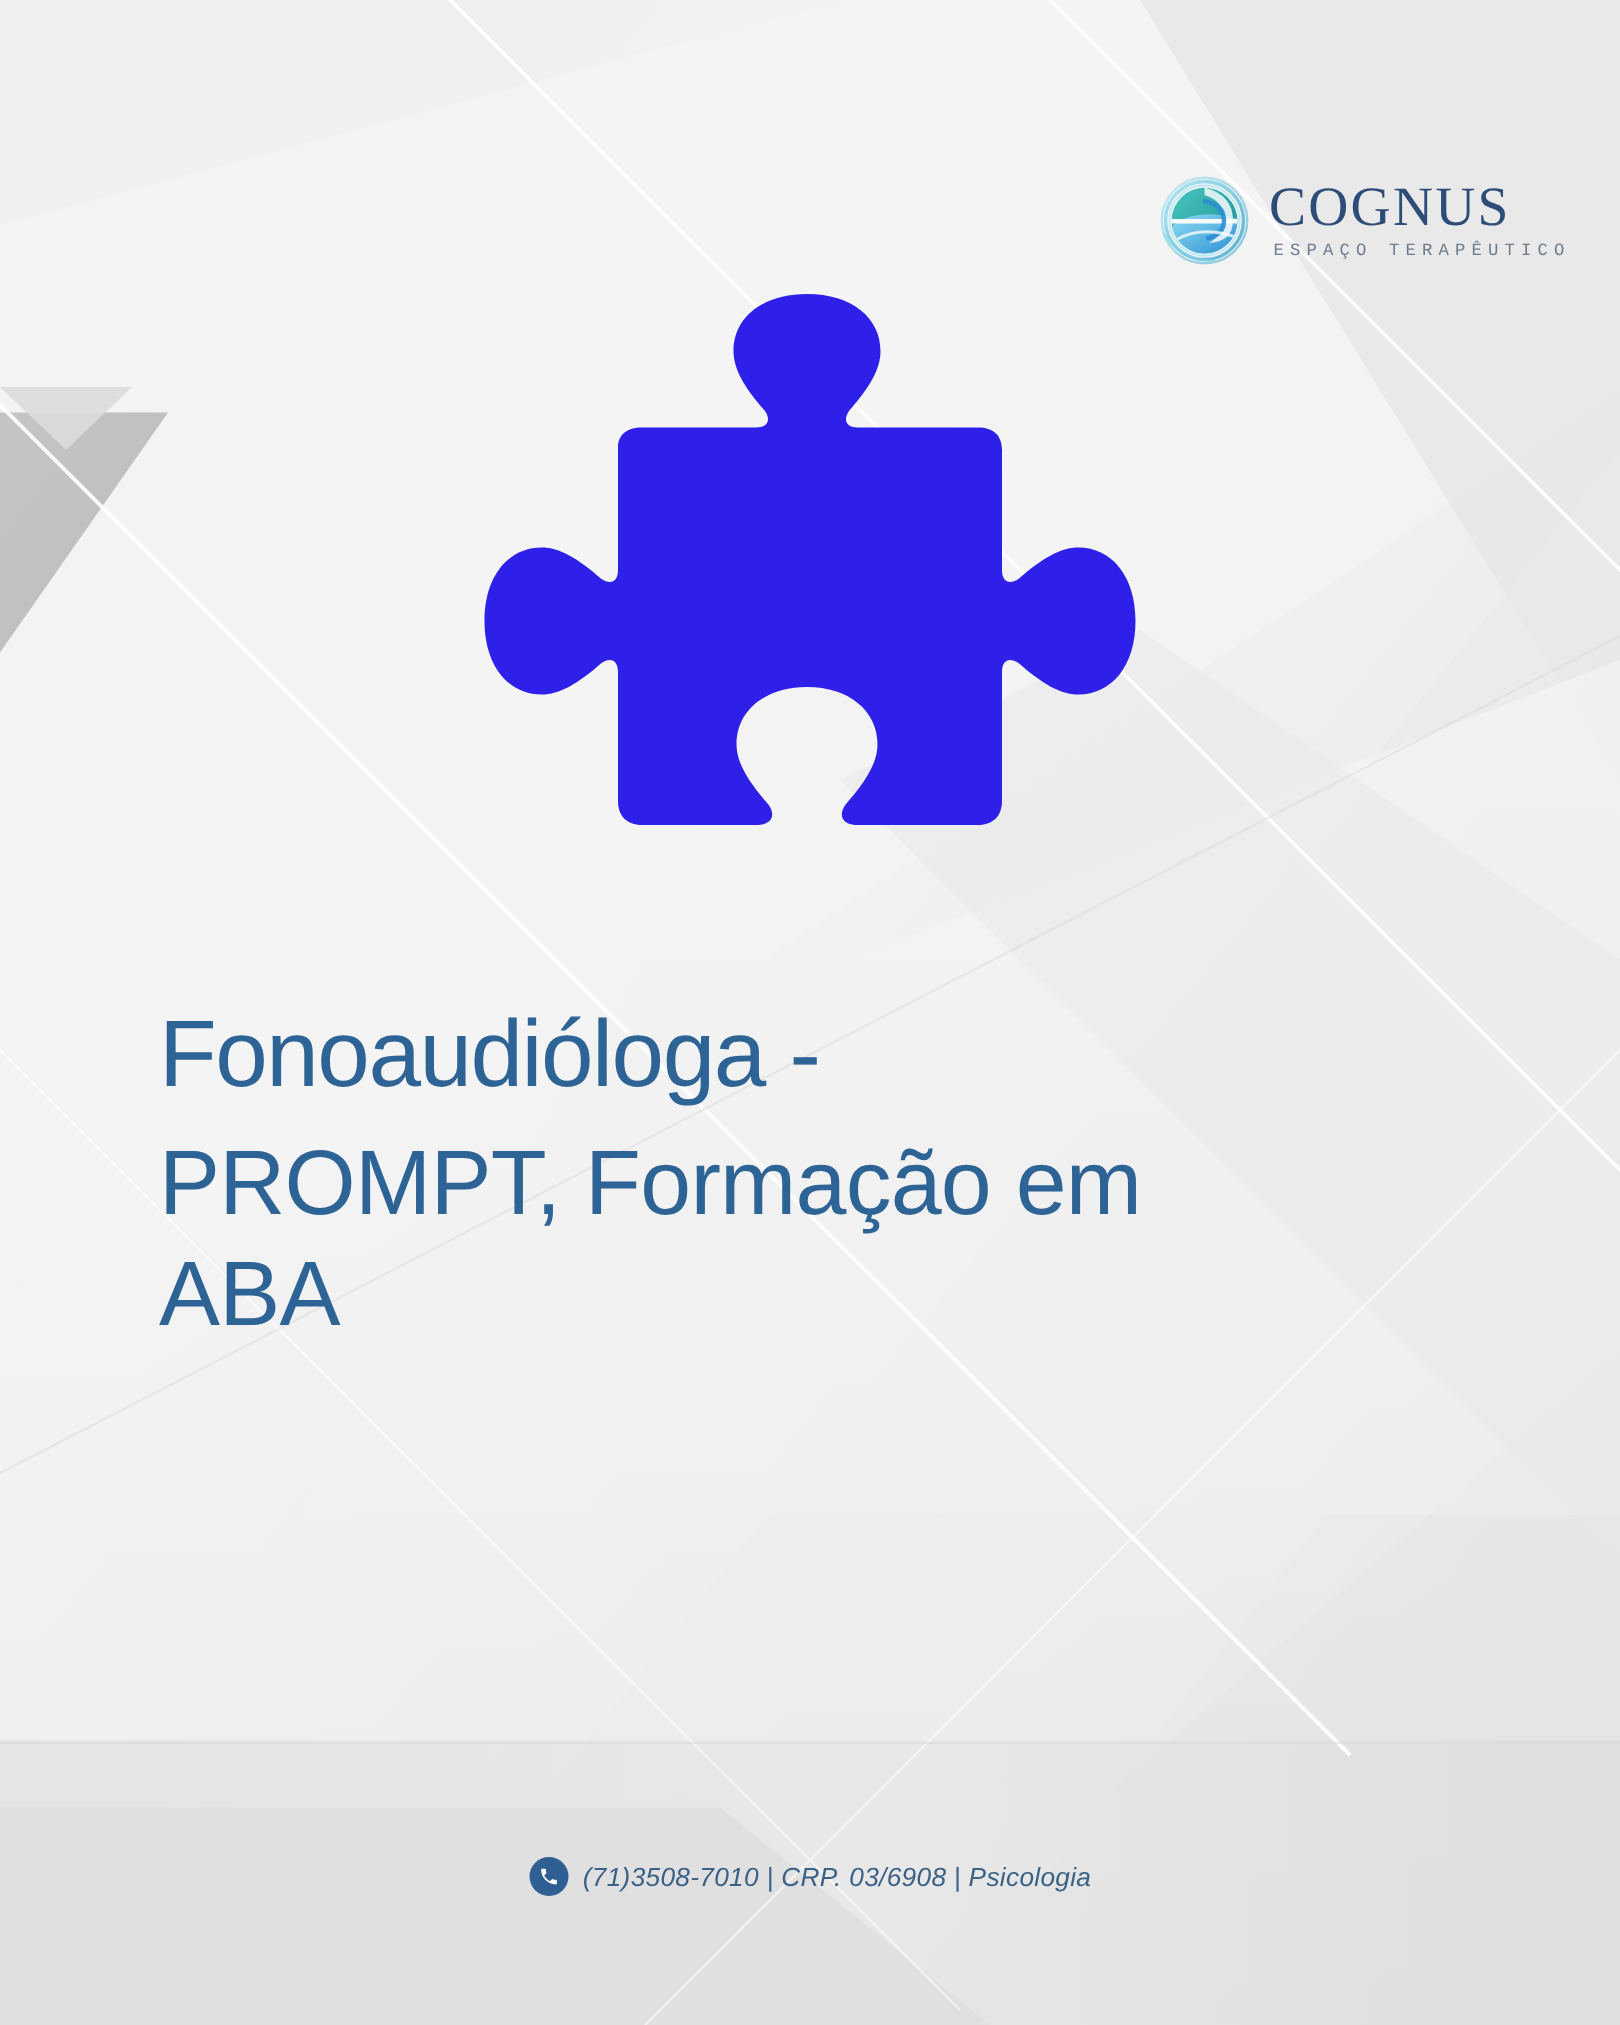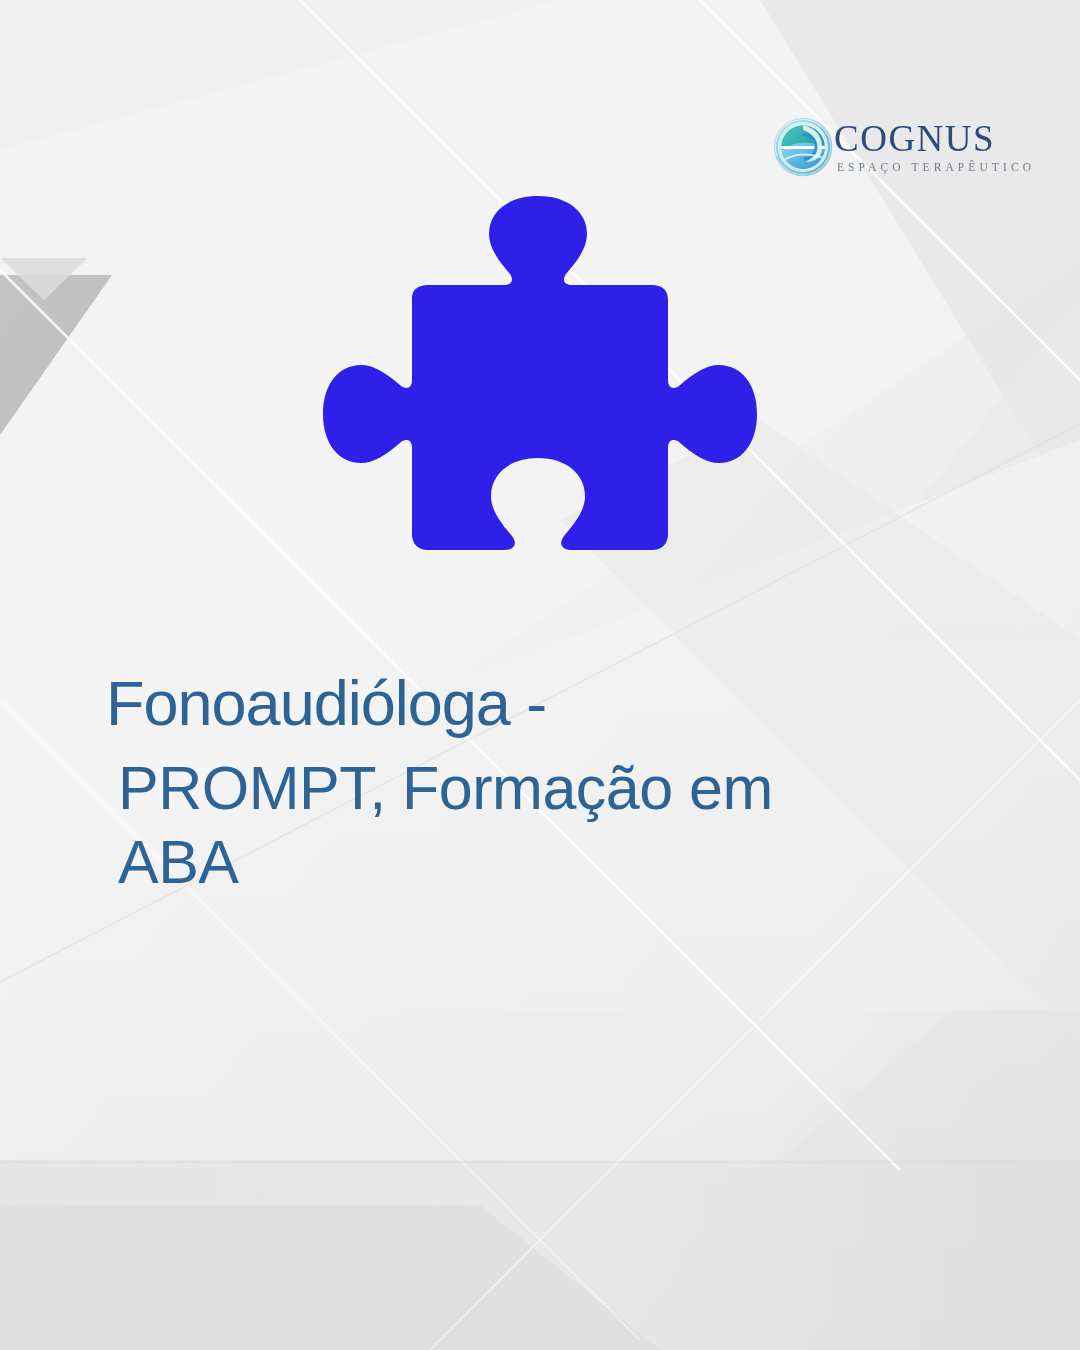--- a/index.html
+++ b/index.html
@@ -16,36 +16,36 @@
     background:linear-gradient(135deg,#ededed 0%,#f4f4f4 35%,#ececec 70%,#e2e2e2 100%);
   }
 
   
   .bg{position:absolute;inset:0;overflow:hidden;}
   .bg svg{position:absolute;left:0;top:0;}
 
   
   .logo{
     position:absolute;left:772px;top:116px;
-    display:flex;align-items:center;
+    display:flex;align-items:center;gap:12px;
   }
   .logo-mark{
     width:62px;height:62px;flex:0 0 62px;
     position:relative;
   }
   .logo-text{display:flex;flex-direction:column;line-height:1;}
   .logo-name{
     font-family:"Liberation Serif", serif;
     font-size:37px;
     letter-spacing:1.5px;
     color:#2d4d78;
     font-weight:400;
   }
   .logo-tag{
-    font-family:Liberation Serif, serif;
+    font-family:Liberation Mono, monospace;
     font-size:11.5px;
     letter-spacing:4.1px;
     color:#6d7b8c;
     margin-top:5px;
     padding-left:3px;
   }
 
   
   .puzzle{
     position:absolute;left:300px;top:190px;
@@ -63,21 +63,21 @@
     font-weight:normal;
     letter-spacing:-1px;
     line-height:1.0;
     margin:0 0 16px 0;
   }
   .headline .l2{
     font-size:61px;
     font-weight:400;
     letter-spacing:-0.5px;
     line-height:1.22;
-    margin:12px;
+    margin:0;
   }
 
   
   .footer{
     position:absolute;left:0;top:1238px;width:1080px;
     display:flex;align-items:center;justify-content:center;gap:10px;
   }
   .phone-badge{
     width:26px;height:26px;border-radius:50%;
     background:#2f5f93;
@@ -241,14 +241,22 @@
         C 107 200, 112 198, 112 190
         Z" fill="#2e20e8"></path>
     </svg>
   </div>
 
   <div class="headline">
     <div class="l1">Fonoaudióloga -</div>
     <div class="l2">PROMPT, Formação em ABA</div>
   </div>
 
+  <div class="footer">
+    <span class="phone-badge">
+      <svg width="14" height="14" viewBox="0 0 24 24" fill="#ffffff">
+        <path d="M6.6 10.8c1.4 2.8 3.8 5.2 6.6 6.6l2.2-2.2c.3-.3.7-.4 1-.2 1.2.4 2.4.6 3.6.6.6 0 1 .4 1 1V20c0 .6-.4 1-1 1C10.6 21 3 13.4 3 4c0-.6.4-1 1-1h3.4c.6 0 1 .4 1 1 0 1.3.2 2.5.6 3.6.1.4 0 .7-.2 1l-2.2 2.2z"></path>
+      </svg>
+    </span>
+    <span class="footer-text">(71)3508-7010 | CRP. 03/6908 | Psicologia</span>
+  </div>
 
 </div>
 
 </body></html>

